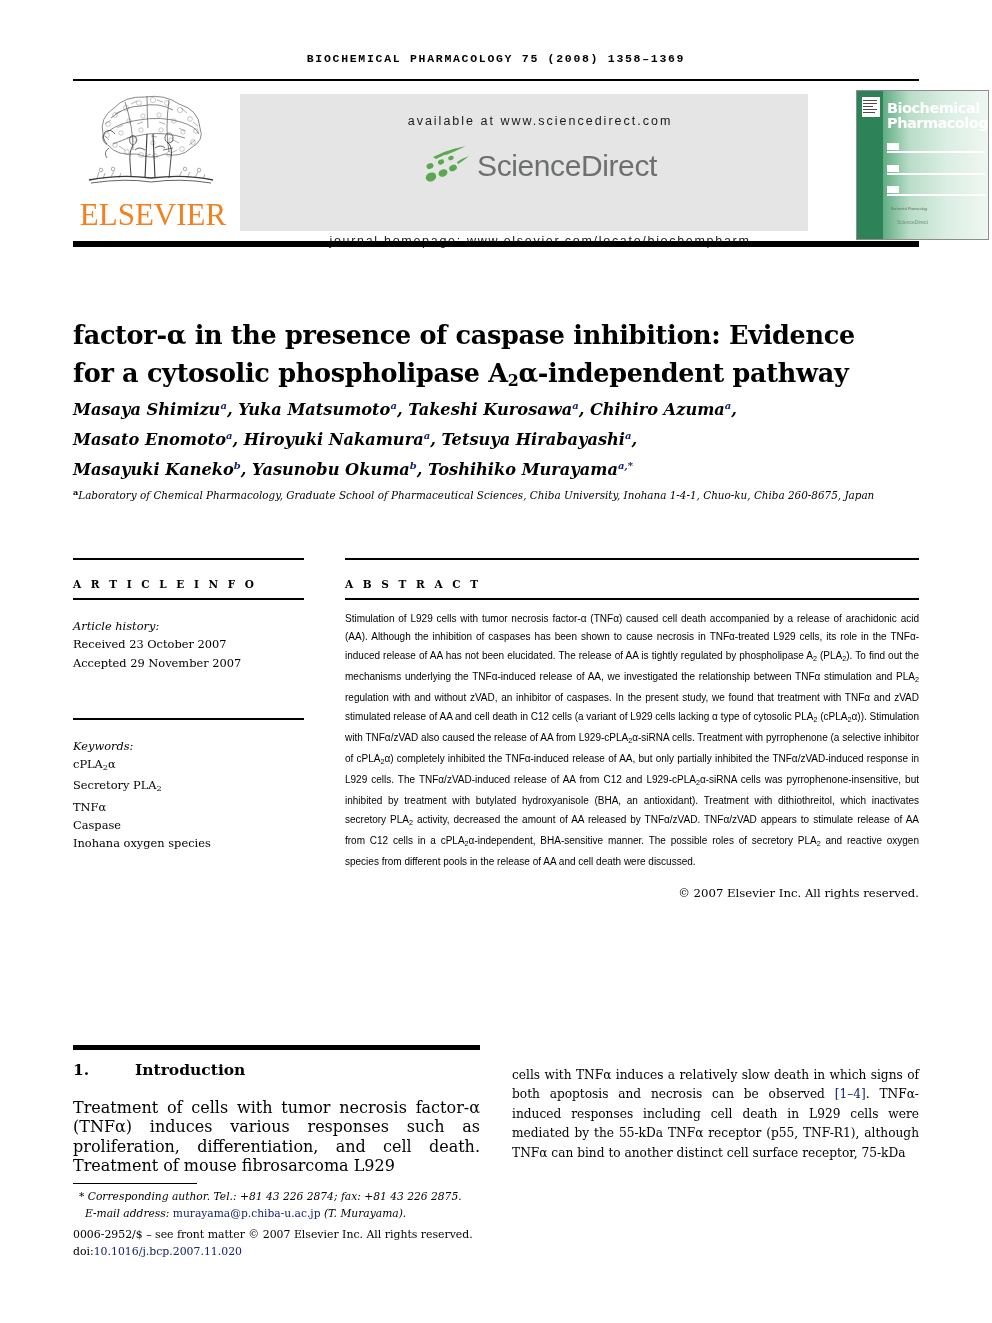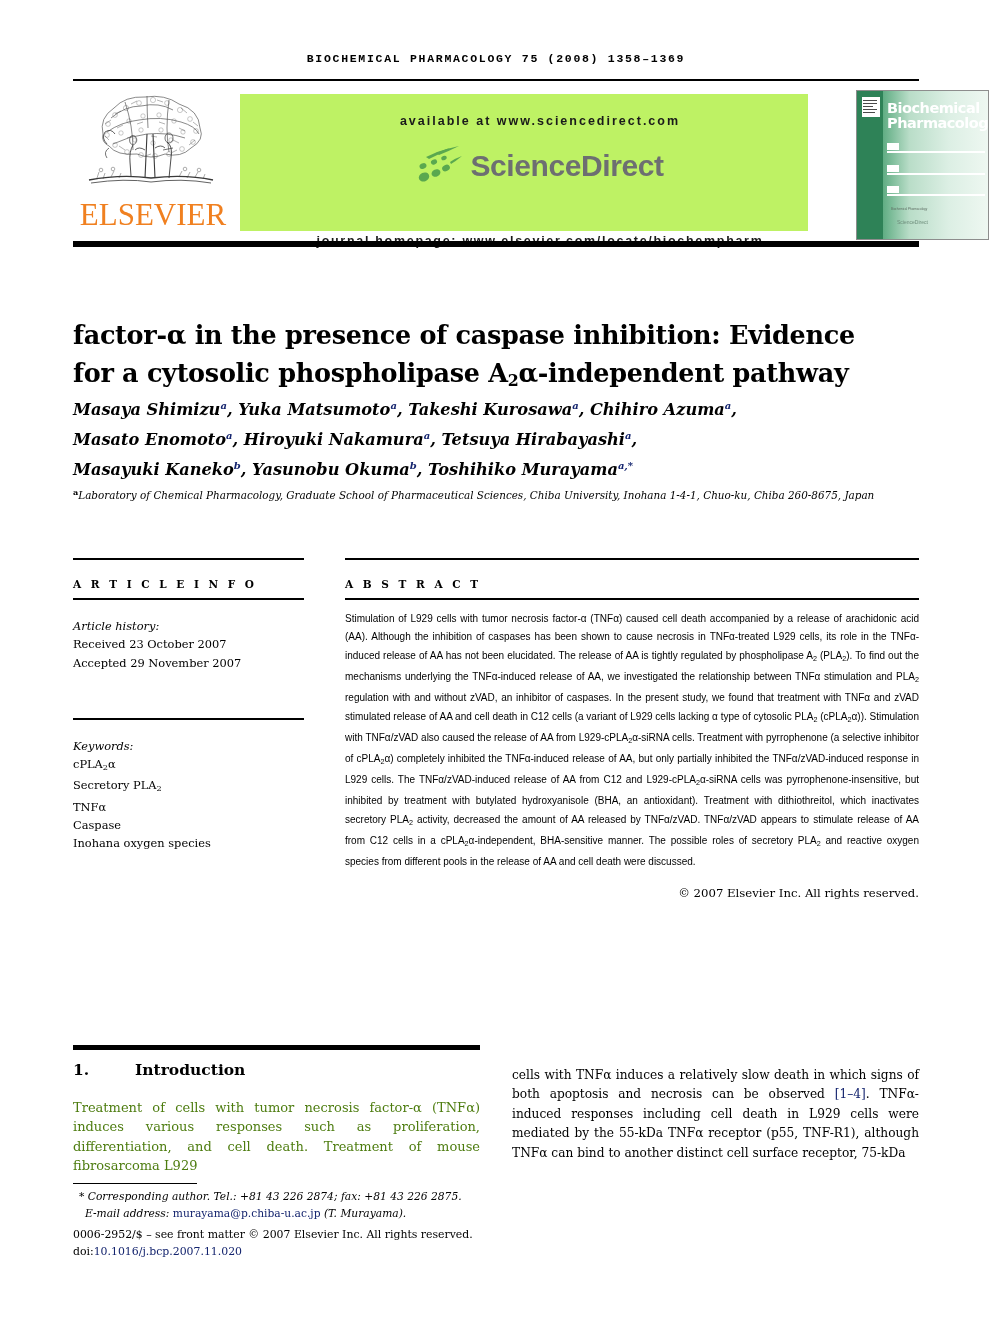--- a/index.html
+++ b/index.html
@@ -65,22 +65,21 @@
     font-family: "Liberation Serif", serif;
     font-size: 31px;
     letter-spacing: 0px;
     color: #F08020;
     line-height: 34px;
   }
   .hdr-band {
     position: absolute;
     left: 167px; top: 8px;
     width: 568px; height: 137px;
-    background: #bef264;
-    font-weight: bold;
+    background: #e5e5e5;
   }
   .band-line1 {
     position: absolute;
     left: 0; top: 20px;
     width: 600px;
     text-align: center;
     font-family: "Liberation Sans", sans-serif;
     font-size: 12.5px;
     letter-spacing: 2.0px;
     color: #1a1a1a;
@@ -320,24 +319,24 @@
     font-weight: bold;
     font-size: 15.5px;
     color: #000;
   }
   .intro-head .num { display: inline-block; width: 62px; }
   .col-left {
     position: absolute;
     left: 73px; top: 1098px;
     width: 407px;
     font-family: "DejaVu Serif", serif;
-    font-size: 13px;
+    font-size: 16px;
     line-height: 19.4px;
     text-align: justify;
-    color: #4d7c0f;
+    color: #000000;
   }
   .col-right {
     position: absolute;
     left: 512px; top: 1066px;
     width: 407px;
     font-family: "DejaVu Serif", serif;
     font-size: 12.2px;
     line-height: 19.4px;
     text-align: justify;
     color: #000;

